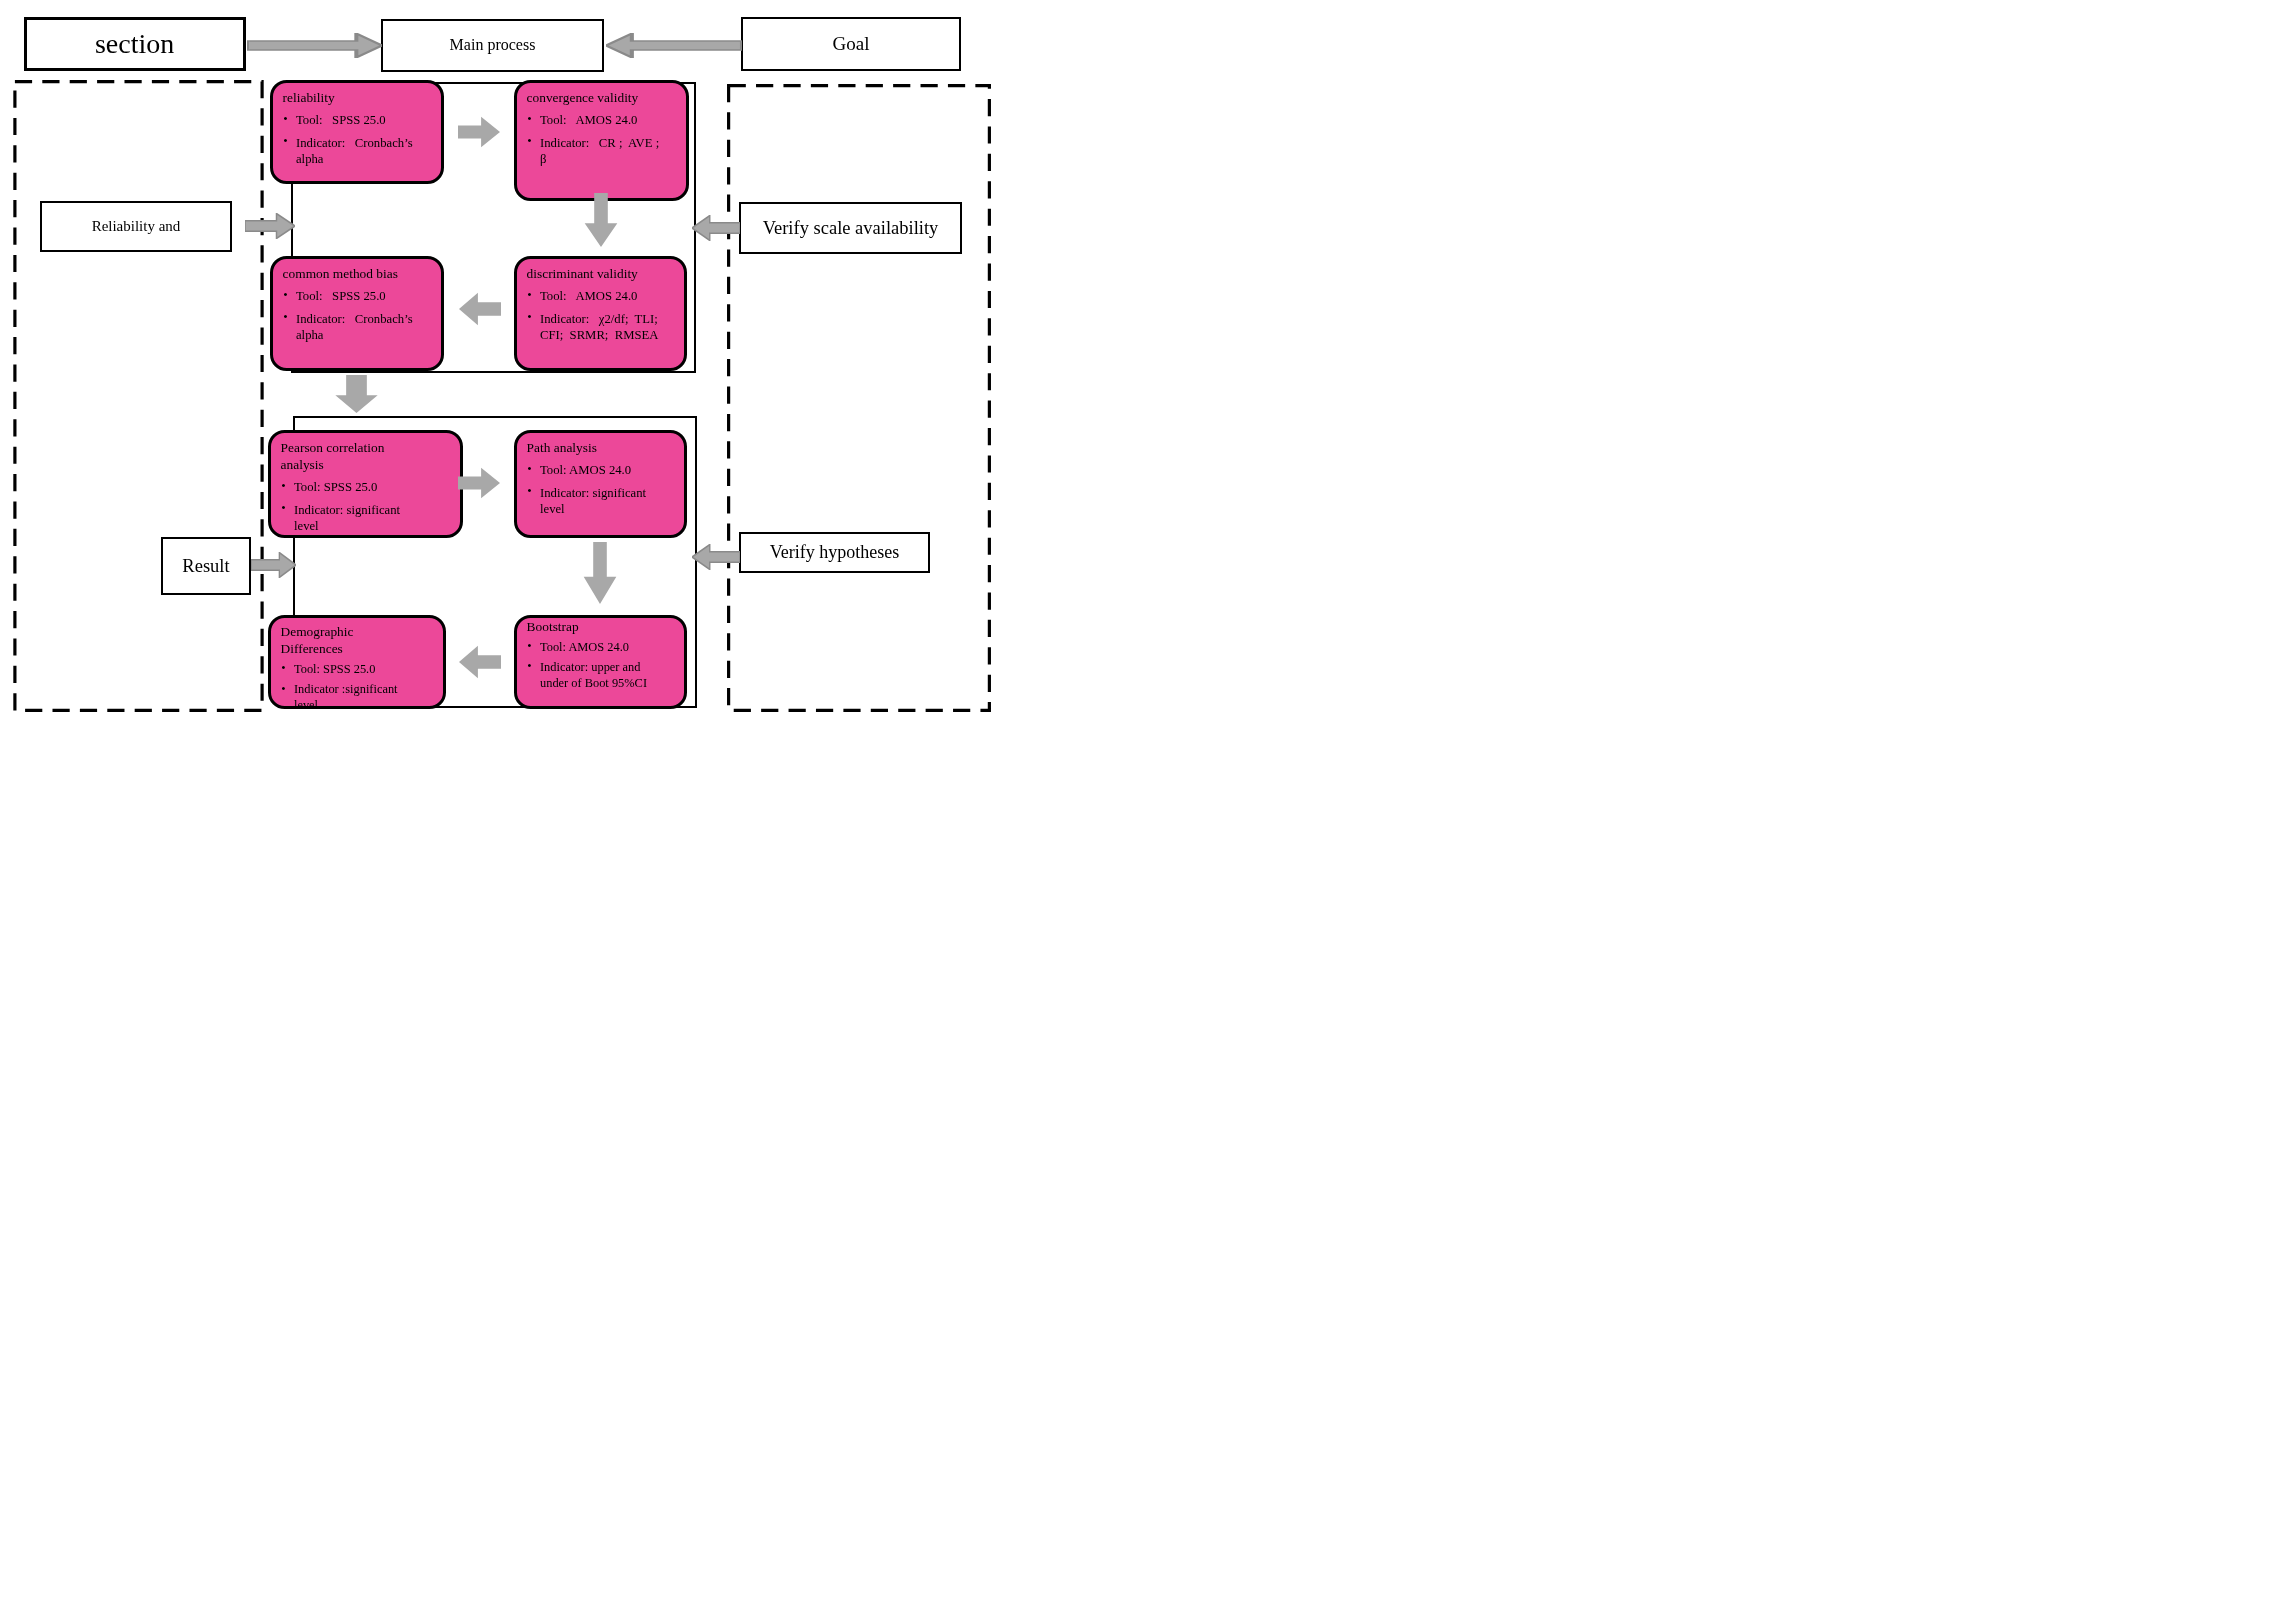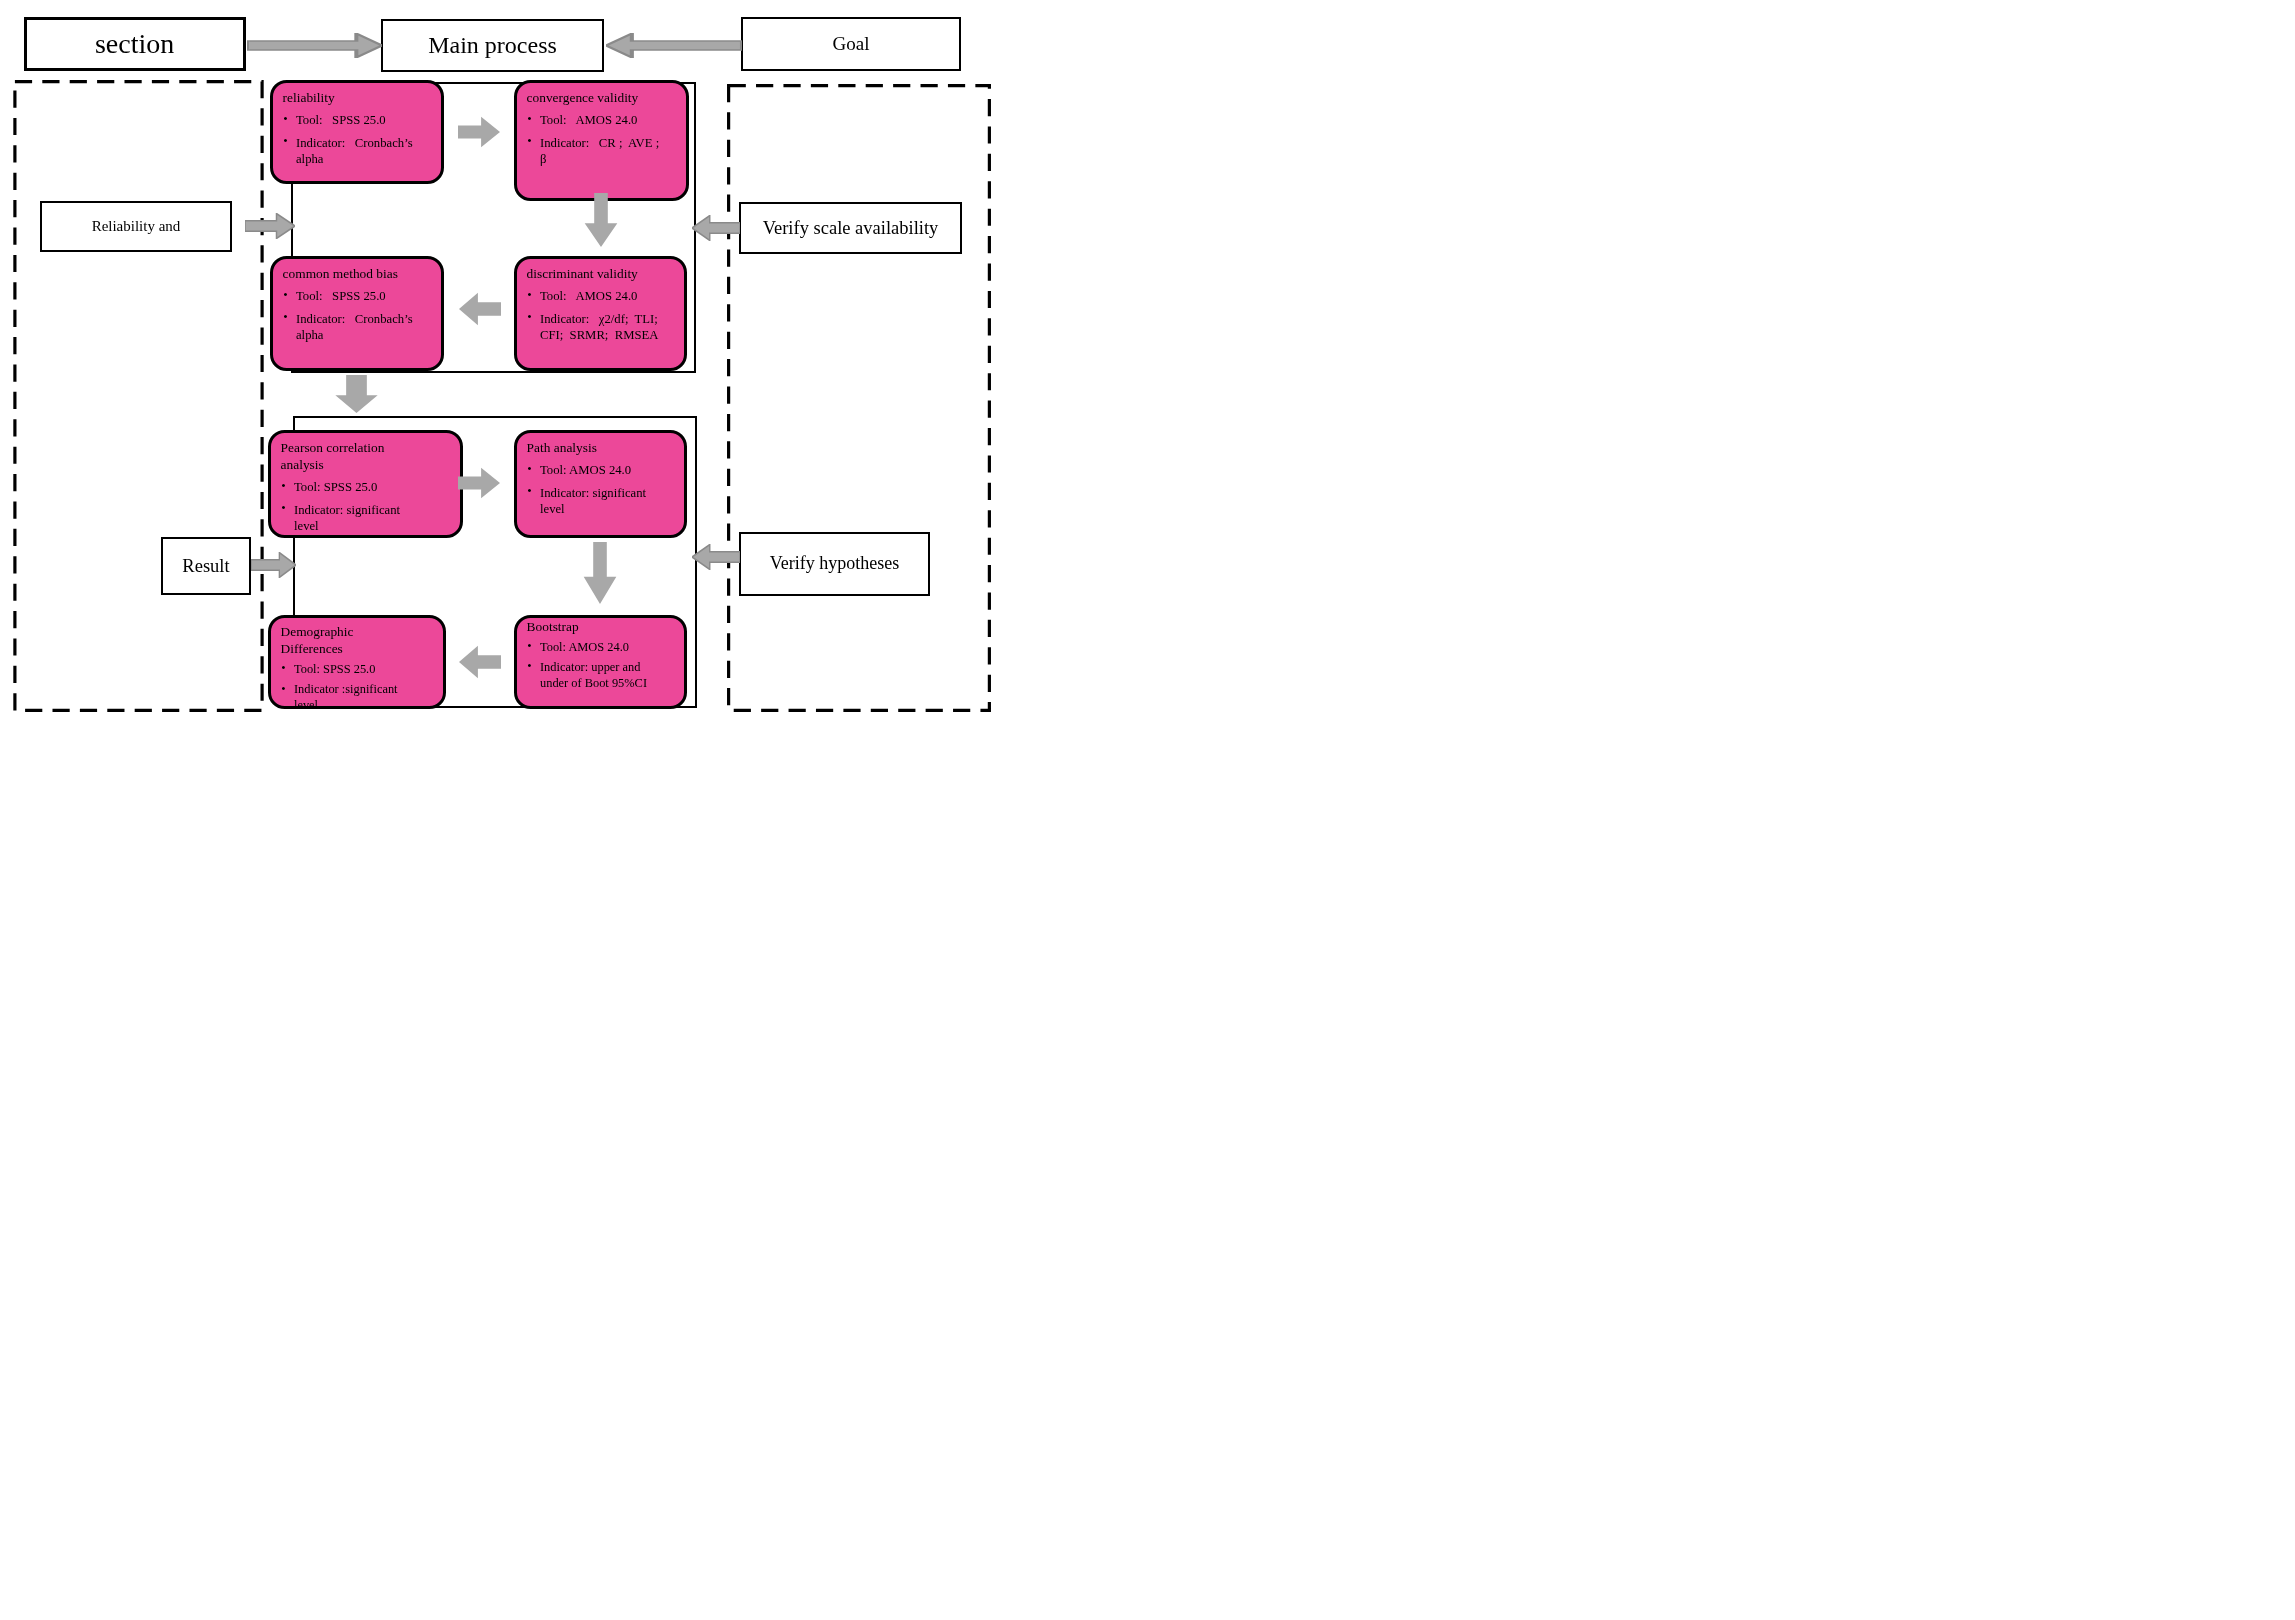--- a/index.html
+++ b/index.html
@@ -44,37 +44,37 @@
   <svg class="dashedbox" style="left:727px;top:73px" width="264" height="628" viewBox="0 0 414 985">
     <rect x="2.5" y="2.5" width="409" height="980" fill="none" stroke="#000" stroke-width="5" stroke-dasharray="27 16"></rect>
   </svg>
 
   <div class="container" style="left:291px;top:71px;width:405px;height:291px"></div>
   <div class="container" style="left:293px;top:405px;width:404px;height:292px"></div>
 
   <div class="pbox" style="left:23.6px;top:6.4px;width:222px;height:54px;font-size:28px;border-width:3.2px">
     <span>section</span>
   </div>
-  <div class="pbox" style="left:381px;top:7.6px;width:223px;height:53px;font-size:24px">
+  <div class="pbox" style="left:381px;top:7.6px;width:223px;height:53px;font-size:16px">
     <span>Main process</span>
   </div>
   <div class="pbox" style="left:741px;top:6.4px;width:220px;height:54px;font-size:19px">
     <span>Goal</span>
   </div>
 
   <div class="pbox" style="left:40px;top:190px;width:192px;height:51px;font-size:15px">
     <span>Reliability and</span>
   </div>
   <div class="pbox" style="left:739px;top:191px;width:223px;height:52px;font-size:18.5px">
     <span>Verify scale availability</span>
   </div>
   <div class="pbox" style="left:161px;top:526px;width:90px;height:58px;font-size:18.5px">
     <span>Result</span>
   </div>
-  <div class="pbox" style="left:739px;top:521px;width:191px;height:64px;font-size:18px">
+  <div class="pbox" style="left:739px;top:521px;width:191px;height:41px;font-size:18px">
     <span>Verify hypotheses</span>
   </div>
 
   <div class="rbox" style="left:270px;top:69px;width:174px;height:104px">
     <div class="rtitle">
       <div class="bl">reliability</div>
 
     </div>
     <div class="bullet">
       <span class="dot">•</span>

